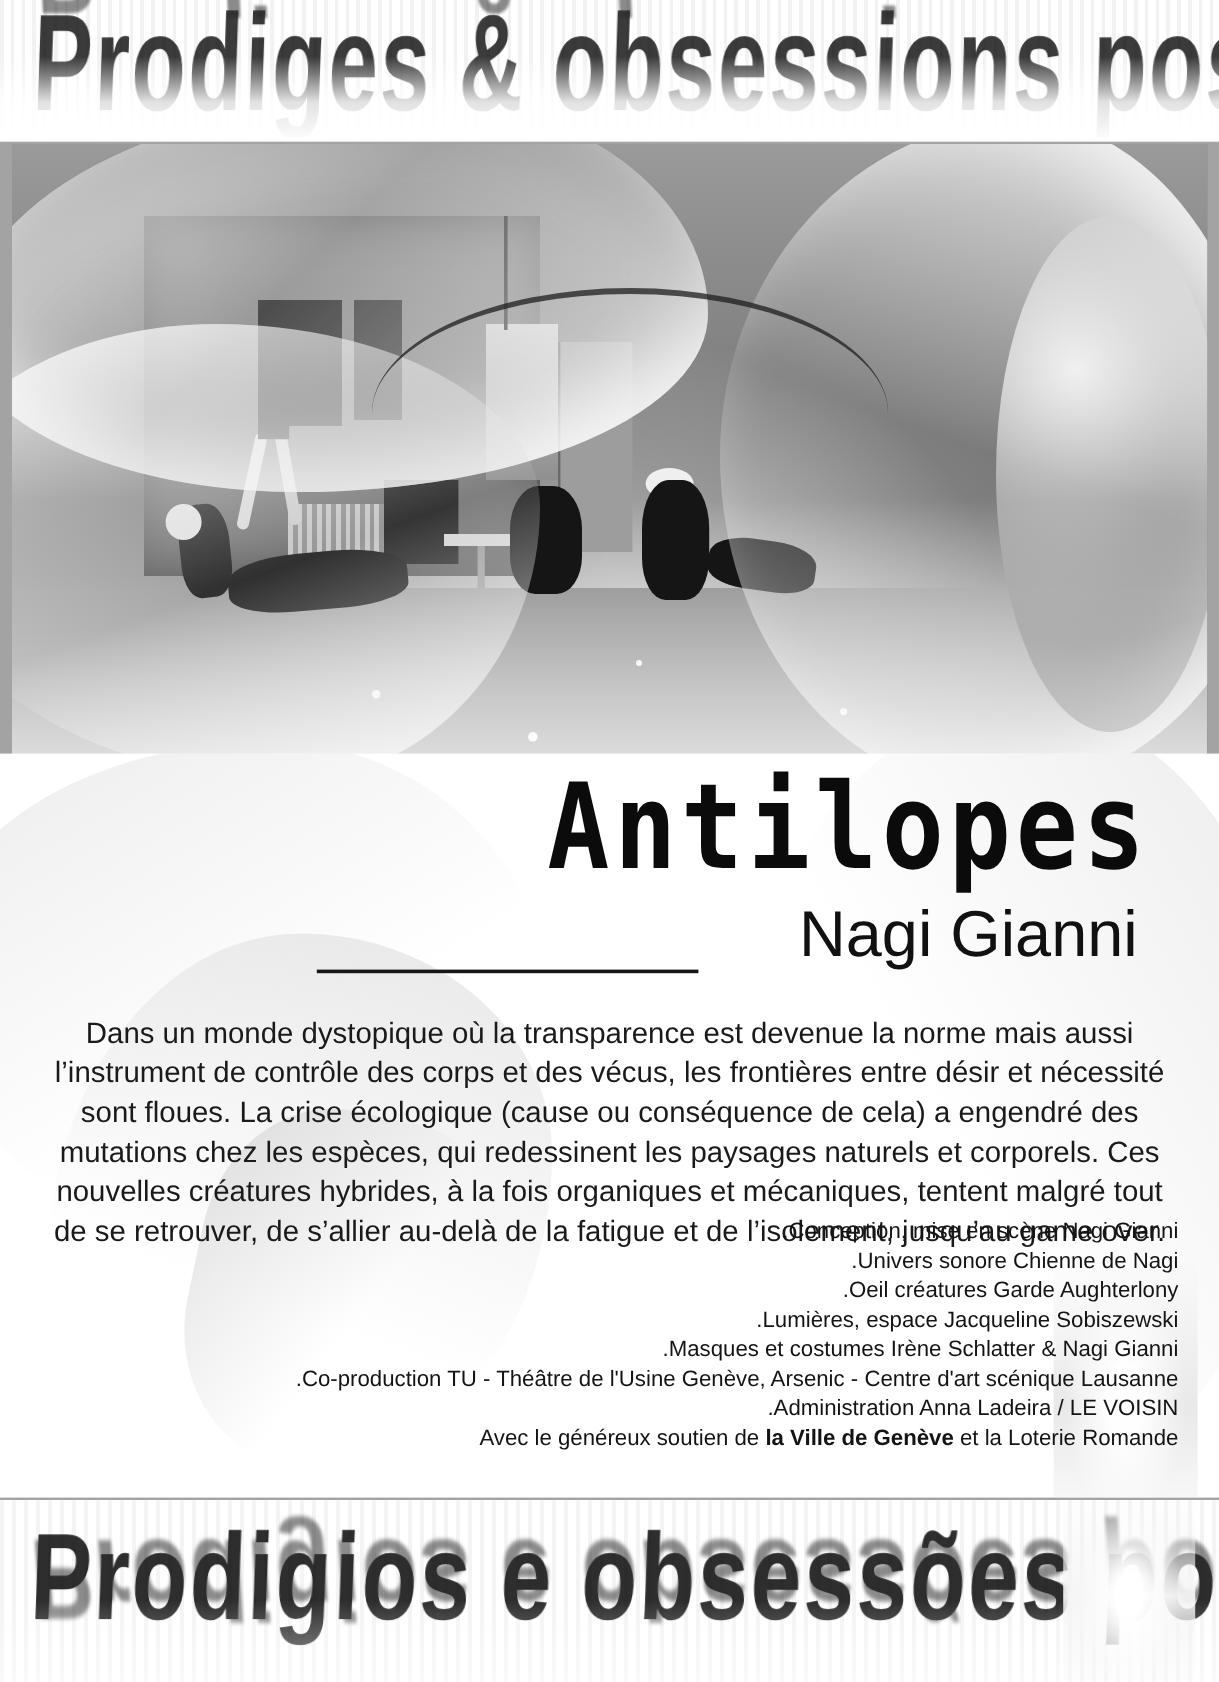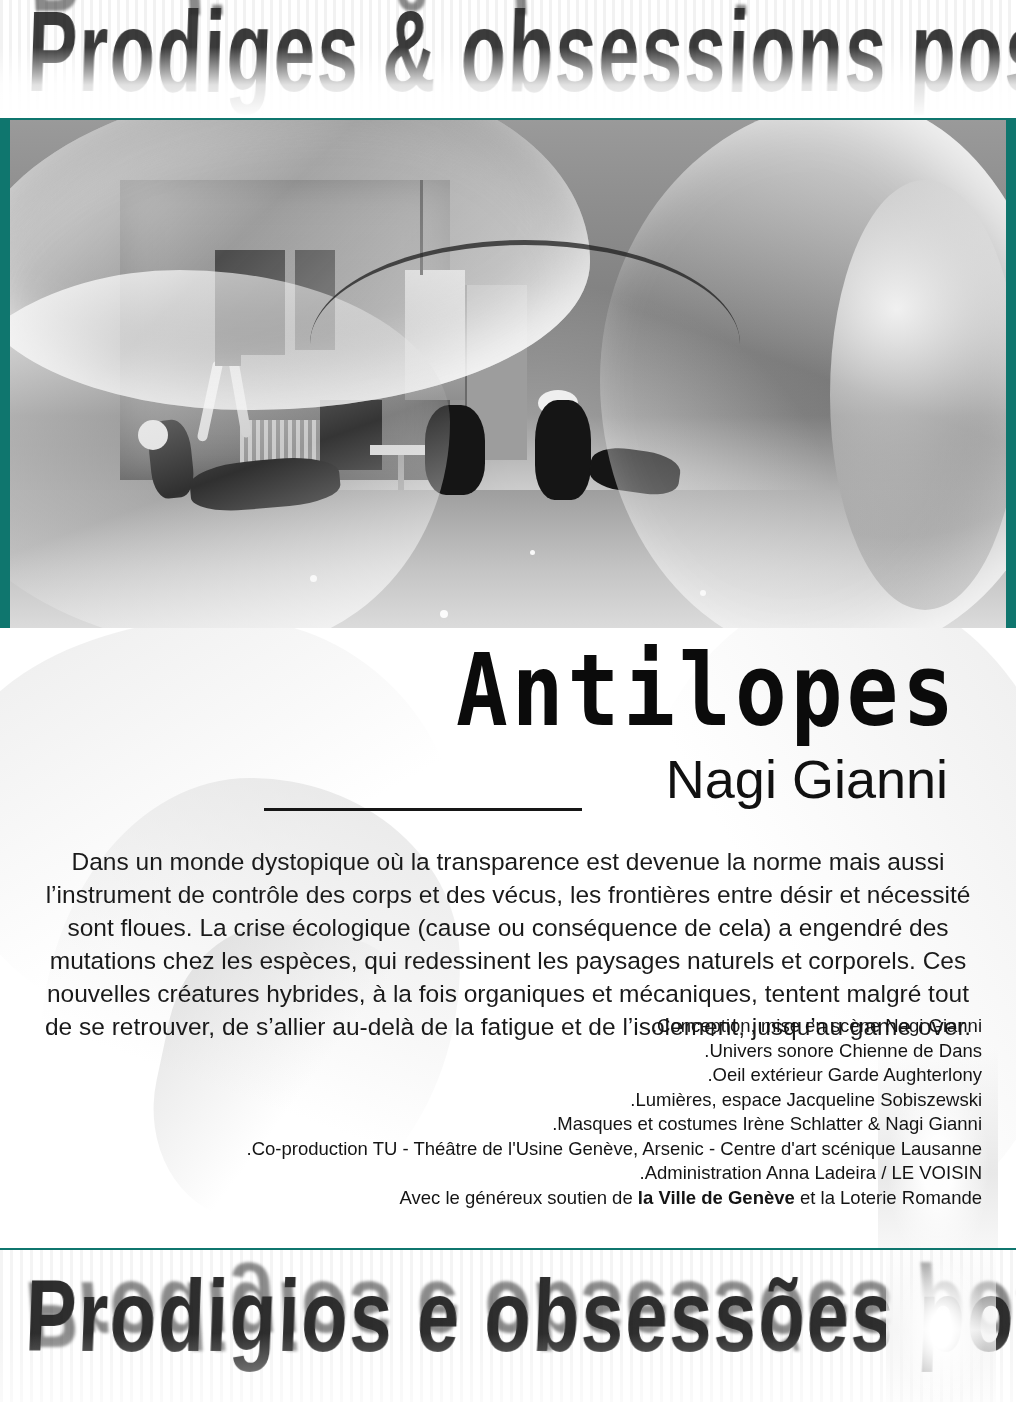--- a/index.html
+++ b/index.html
@@ -1,20 +1,20 @@
 <!DOCTYPE html>
 <html><head>
 <meta charset="utf-8">
 <style>
   html,body{margin:0;padding:0;background:#fff;}
   body{
     width:1016px;height:1402px;position:relative;overflow:hidden;
     font-family:"Liberation Sans", sans-serif;color:#111;
   }
-  .page{position:absolute;inset:0;background:#0f766e;}
+  .page{position:absolute;inset:0;background:#a3a3a3;}
 
   
   .banner-top{
     position:absolute;left:0;top:0;width:1016px;height:118px;
     background:#ffffff;overflow:hidden;
   }
   .banner-top .ghost{
     position:absolute;left:30px;top:-14px;width:960px;
     font-family:"Liberation Sans", sans-serif;
     font-weight:700;font-size:74px;letter-spacing:2px;
@@ -264,22 +264,22 @@
   <div class="title-block">
     <div class="logo-title">Antilopes</div>
     <div class="author">Nagi Gianni</div>
     <div class="rule"></div>
   </div>
 
   <p class="synopsis">Dans un monde dystopique où la transparence est devenue la norme mais aussi l’instrument de contrôle des corps et des vécus, les frontières entre désir et nécessité sont floues. La crise écologique (cause ou conséquence de cela) a engendré des mutations chez les espèces, qui redessinent les paysages naturels et corporels. Ces nouvelles créatures hybrides, à la fois organiques et mécaniques, tentent malgré tout de se retrouver, de s’allier au-delà de la fatigue et de l’isolement, jusqu’au game over.</p>
 
   <div class="credits">
     <div><span class="k">.Conception, mise en scène</span> <span class="v">Nagi Gianni</span></div>
-    <div><span class="k">.Univers sonore</span> <span class="v">Chienne de Dans</span></div>
-    <div><span class="k">.Oeil extérieur</span> <span class="v">Garde Aughterlony</span></div>
+    <div><span class="k">.Univers sonore</span> <span class="v">Chienne de Nagi</span></div>
+    <div><span class="k">.Oeil créatures</span> <span class="v">Garde Aughterlony</span></div>
     <div><span class="k">.Lumières, espace</span> <span class="v">Jacqueline Sobiszewski</span></div>
     <div><span class="k">.Masques et costumes</span> <span class="v">Irène Schlatter &amp; Nagi Gianni</span></div>
     <div><span class="k">.Co-production</span> <span class="v">TU - Théâtre de l'Usine Genève, Arsenic - Centre d'art scénique Lausanne</span></div>
     <div><span class="k">.Administration</span> <span class="v">Anna Ladeira / LE VOISIN</span></div>
     <div><span class="v">Avec le généreux soutien de</span> <span class="v" style="font-weight:600">la Ville de Genève</span><span class="v"> et la Loterie Romande</span></div>
   </div>
 
   <div class="banner-bottom">
     <div class="ghost">Prodigios e obsessões posturas</div>
     <div class="ghost flip">Prodigios e obsessões posturas</div>

